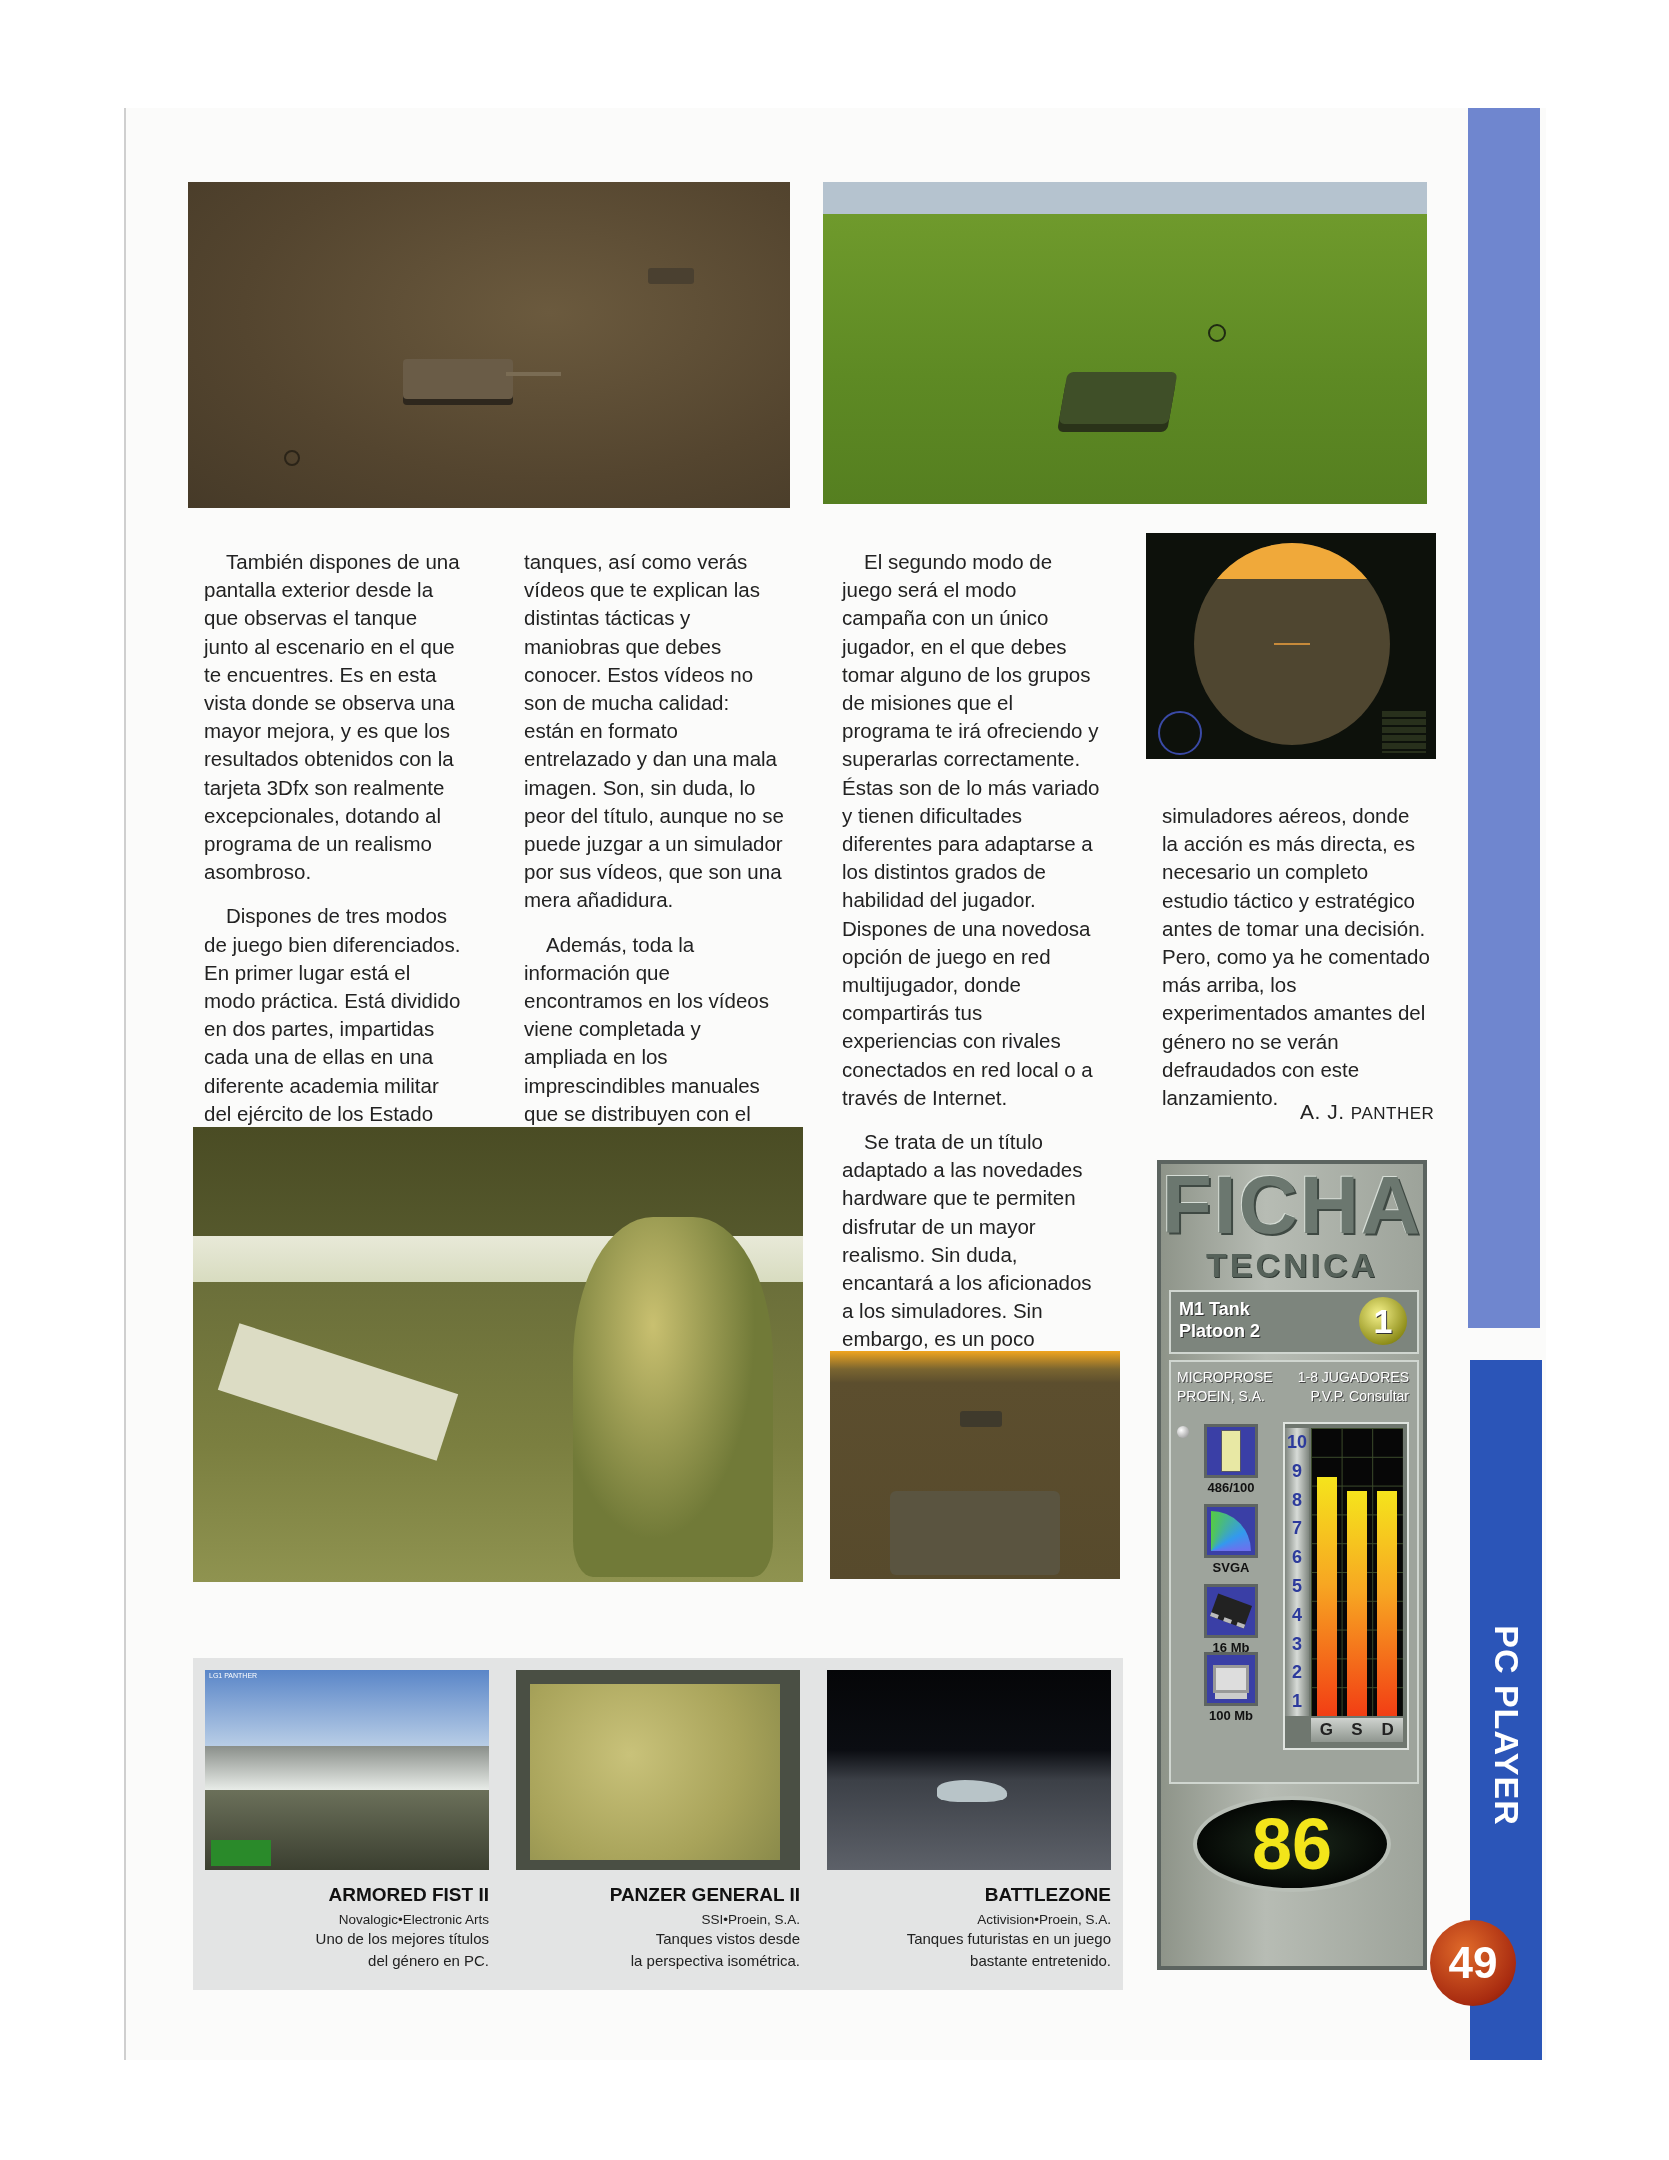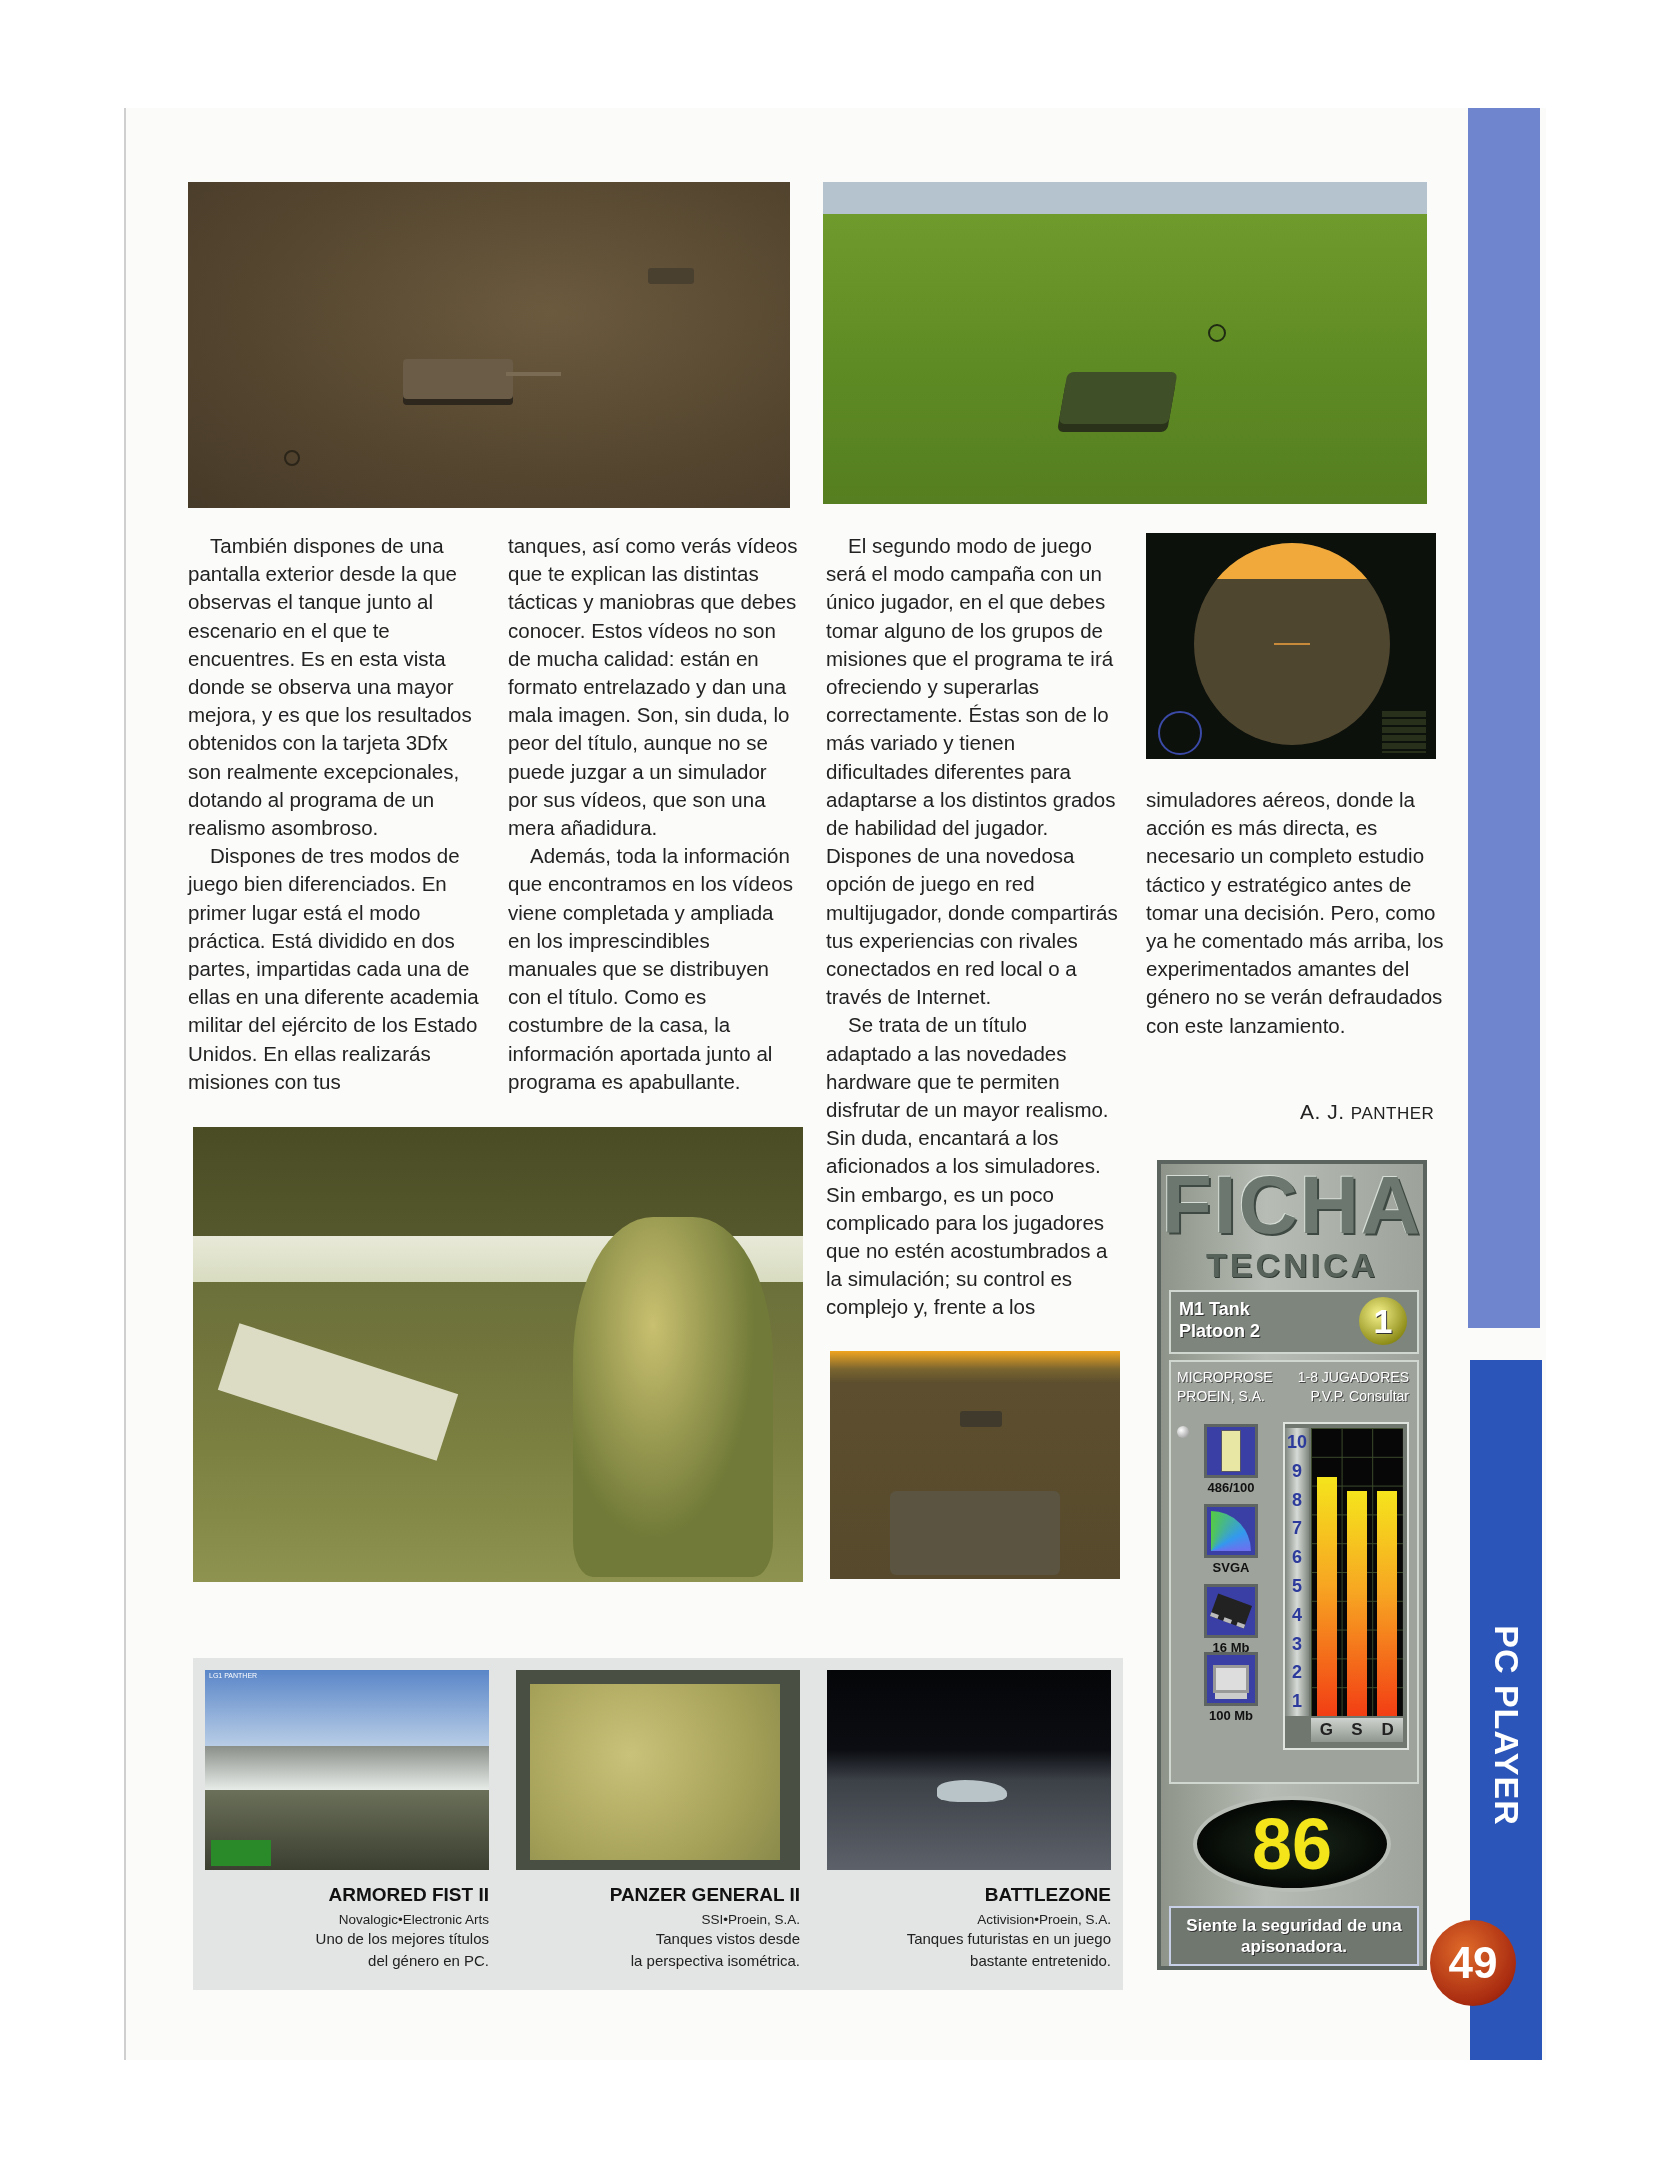--- a/index.html
+++ b/index.html
@@ -1,21 +1,21 @@
 <!DOCTYPE html>
 <html><head>
 <meta charset="utf-8">
 <style>
   html,body{margin:0;padding:0;background:#ffffff;}
   body{width:1669px;height:2160px;position:relative;overflow:hidden;font-family:"Liberation Sans",sans-serif;}
   .page{position:absolute;left:124px;top:108px;width:1420px;height:1952px;background:#fbfbfa;border-left:2px solid #cfcfcf;}
   .abs{position:absolute;}
   .photo{position:absolute;overflow:hidden;}
   .col{position:absolute;font-size:20.5px;line-height:28.2px;color:#222;text-align:left;}
-  .col p{margin:0;text-indent:22px;}
+  .col p{margin:16px;text-indent:22px;}
   .col p.noindent{text-indent:0;}
   .author{position:absolute;font-size:21px;color:#222;letter-spacing:0.5px;}
   .author .sc{font-size:17px;}
   
   .spine-top{position:absolute;left:1468px;top:108px;width:72px;height:1220px;background:#6f86cf;}
   .spine-bot{position:absolute;left:1470px;top:1360px;width:72px;height:700px;background:#2b55b8;}
   .spine-label{position:absolute;left:1470px;top:1560px;width:72px;height:330px;display:flex;align-items:center;justify-content:center;}
   .spine-label span{display:block;transform:rotate(90deg);white-space:nowrap;color:#fff;font-weight:bold;font-size:34px;letter-spacing:1px;}
   .page-num{position:absolute;left:1430px;top:1920px;width:86px;height:86px;border-radius:50%;background:radial-gradient(circle at 40% 35%,#e06a2a,#a82b10 70%,#6b1606);display:flex;align-items:center;justify-content:center;color:#fff;font-weight:bold;font-size:44px;}
   
@@ -178,21 +178,20 @@
       <div class="xlabels">
         <div>G</div>
         <div>S</div>
         <div>D</div>
       </div>
     </div>
   </div>
   <div class="ficha-score">
     <div class="score-oval">86</div>
   </div>
-  <div class="ficha-caption">Siente la seguridad de una apisonadora.</div>
 </div>
 
 <div class="alt-bar">
   <span>ALTERNATIVAS</span>
 </div>
 <div class="alt-panel">
   <div class="alt-item" style="left:12px;">
     <div class="shot" style="background:linear-gradient(#5a86c8 0,#b8cde6 38%,#8a8f8a 38%,#e8ece8 60%,#6b705a 60%,#3b3f30 100%);">
       <div class="abs" style="left:4px;top:2px;font-size:7px;color:#fff;">LG1 PANTHER</div>
       <div class="abs" style="left:6px;top:170px;width:60px;height:26px;background:#2a8a2a;"></div>

